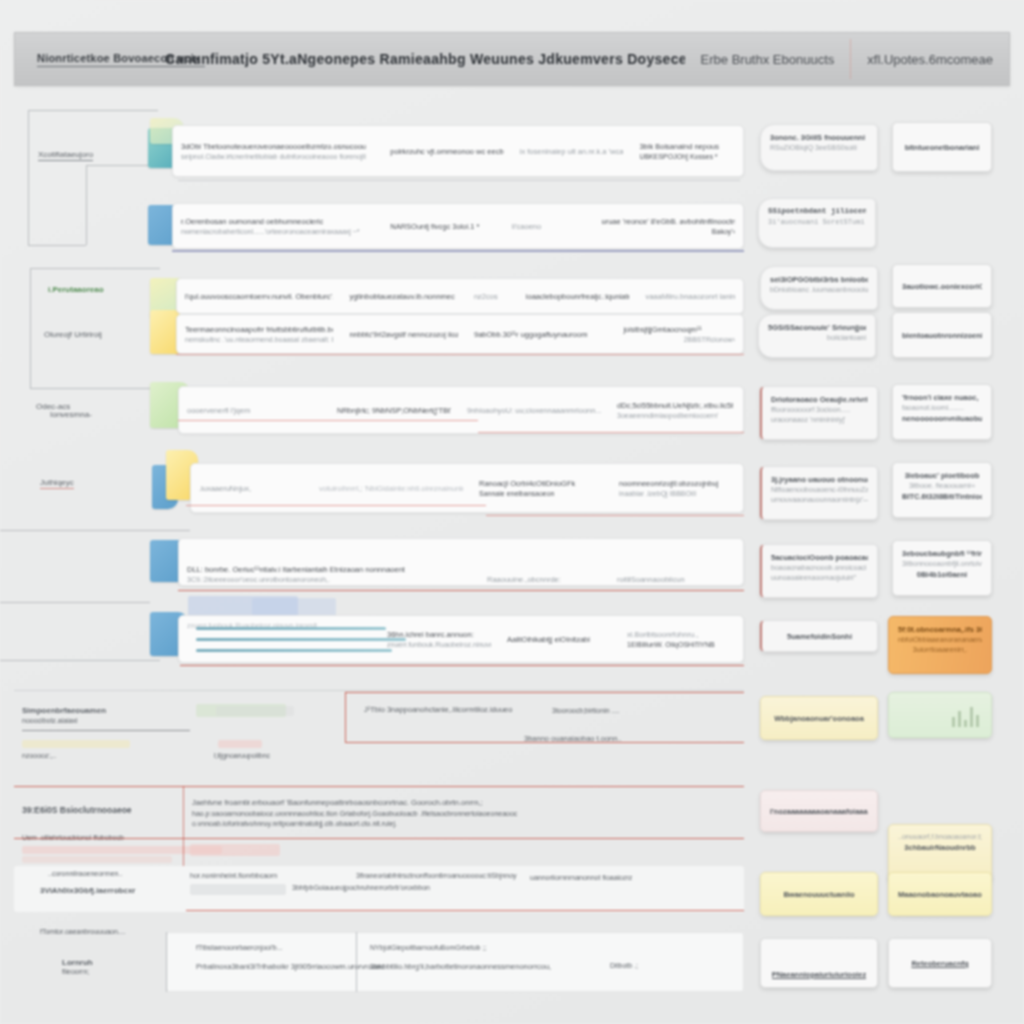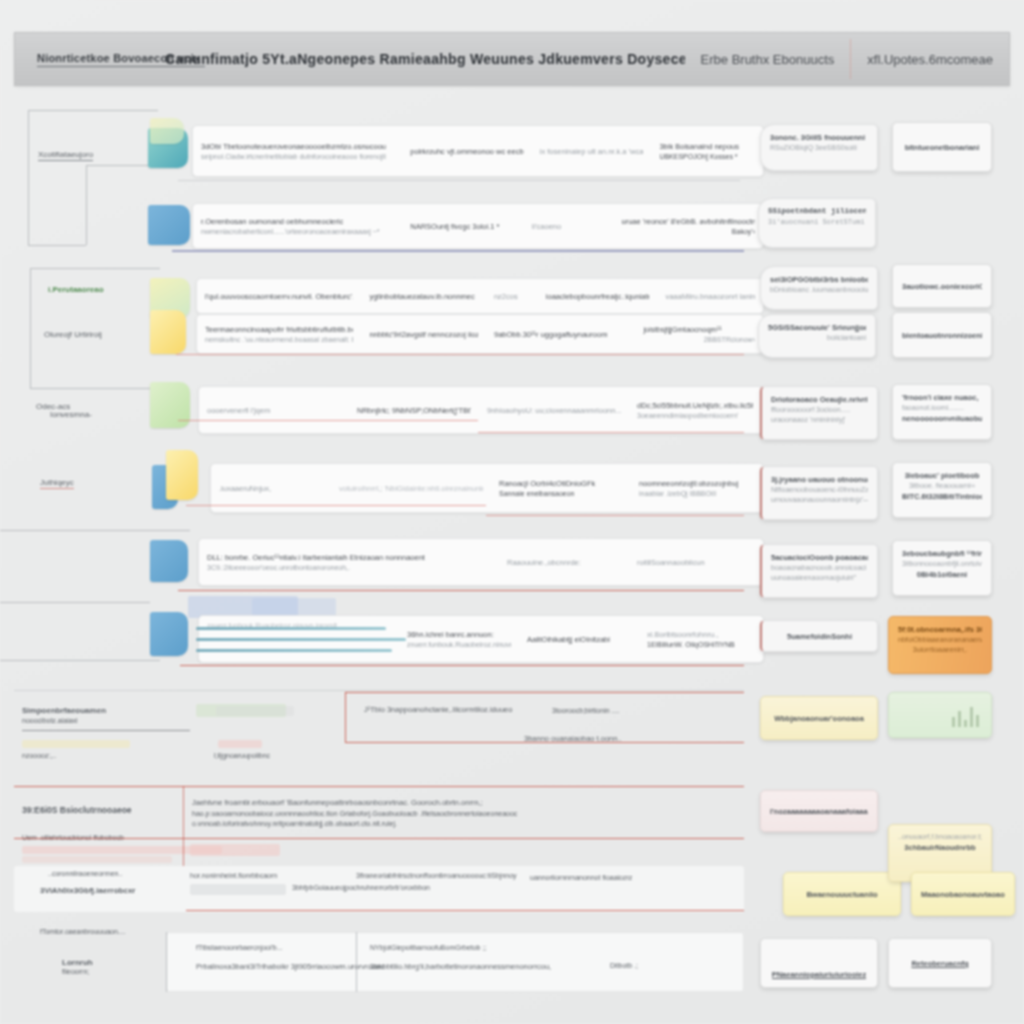--- a/index.html
+++ b/index.html
@@ -43,21 +43,21 @@
   .hdr-act {
     font-size: 13px; color:#4a4e53; padding: 0 16px; white-space: nowrap;
   }
   #hdr-divider { width:1px; height:40px; background: rgba(214,150,140,.55); }
 
   
   .panel {
     position: absolute; background: #fbfbfb;
     border: 1px solid #e3e4e5; border-radius: 5px;
     box-shadow: 0 1px 3px rgba(0,0,0,.07);
-    display: flex; align-items: center; margin-left: 20px;
+    display: flex; align-items: center;
   }
   .panel .col { padding: 0 8px; overflow: hidden; }
   .panel .col .l1 { font-size: 7.5px; line-height: 11px; }
   .panel .col .l2 { font-size: 7px; line-height: 10px; }
 
   
   .tab {
     position: absolute; border-radius: 3px 10px 10px 3px;
     box-shadow: 0 1px 2px rgba(0,0,0,.12);
   }
@@ -91,21 +91,21 @@
   .card .t  { font-size: 7.5px; line-height: 11px; color:#50555b; font-weight:600; }
   .card .s  { font-size: 7px;   line-height: 10px; color:#9fa4a9; }
   .card.rounded-left { border-radius: 14px 5px 5px 14px; }
   .card.leftbar { border-left: 2.5px solid #c07a74; }
   .card.orange {
     background: linear-gradient(100deg,#f5b969 0%,#eda45c 100%);
     border-color:#e09b52;
   }
   .card.orange .t { color:#7a4a14; }
   .card.orange .s { color:#9a6327; }
-  .card.yellow { background: linear-gradient(180deg,#fbf6cf,#f7f0bb); border-color:#ece3a8;margin-left:23px; }
+  .card.yellow { background: linear-gradient(180deg,#fbf6cf,#f7f0bb); border-color:#ece3a8; }
   .card.cream  { background: linear-gradient(180deg,#faf4d8,#f6eec4); border-color:#e9dfae; }
   .card.pinkish{ background: linear-gradient(180deg,#f7eeee,#f3e7e7); border-color:#e6d6d6; }
   .card.greenish{ background: linear-gradient(180deg,#e6f1e0,#dceed6); border-color:#cfe3c6; }
   .card.white  { background: #f8f8f8; border-color:#dcdddd; }
 
   
   .minibars { position:absolute; right:12px; bottom:10px; display:flex; align-items:flex-end; gap:3px; height:22px; }
   .minibars i { display:block; width:3px; background:#8fa986; opacity:.55; }
 
   
@@ -267,21 +267,21 @@
     </div>
     <div class="col" style="width:128px;">
       <span class="txt l1">noomneeonrizojtl:obzozojnbuj</span>
       <span class="txt l2 muted">inaabiar .lzebQj  IBBBOiIl</span>
     </div>
   </div>
   <div class="rule-red-soft" style="left:186px; top:505px; width:300px;"></div>
   <div class="rule-red-soft" style="left:486px; top:515px; width:258px;"></div>
 
   <div class="tab blue" style="left:150px; top:540px; width:38px; height:42px;"></div>
-  <div class="panel" style="left:178px; top:538px; width:566px; height:48px;">
+  <div class="panel" style="left:178px; top:538px; width:566px; height:48px;align-items:flex-end;">
     <div class="col" style="width:300px;">
       <span class="txt l1">DLL:  bonrbe.  Oeriuc¹¹ntiaiv.i  Itarbeniantaih  Etnizaoan nonnnaoent</span>
       <span class="txt l2 muted">3C9.:2itoeeeooor'oeoc.unrotbontoanoroneoh,.</span>
     </div>
     <div class="col" style="width:130px;">
         <span class="txt l1 muted">Raaouuine.,obcnnrde:</span>
       </div>
     <div class="col" style="width:120px;">
         <span class="txt l1 muted">roitilSoannaoobiicun</span>
       </div>

